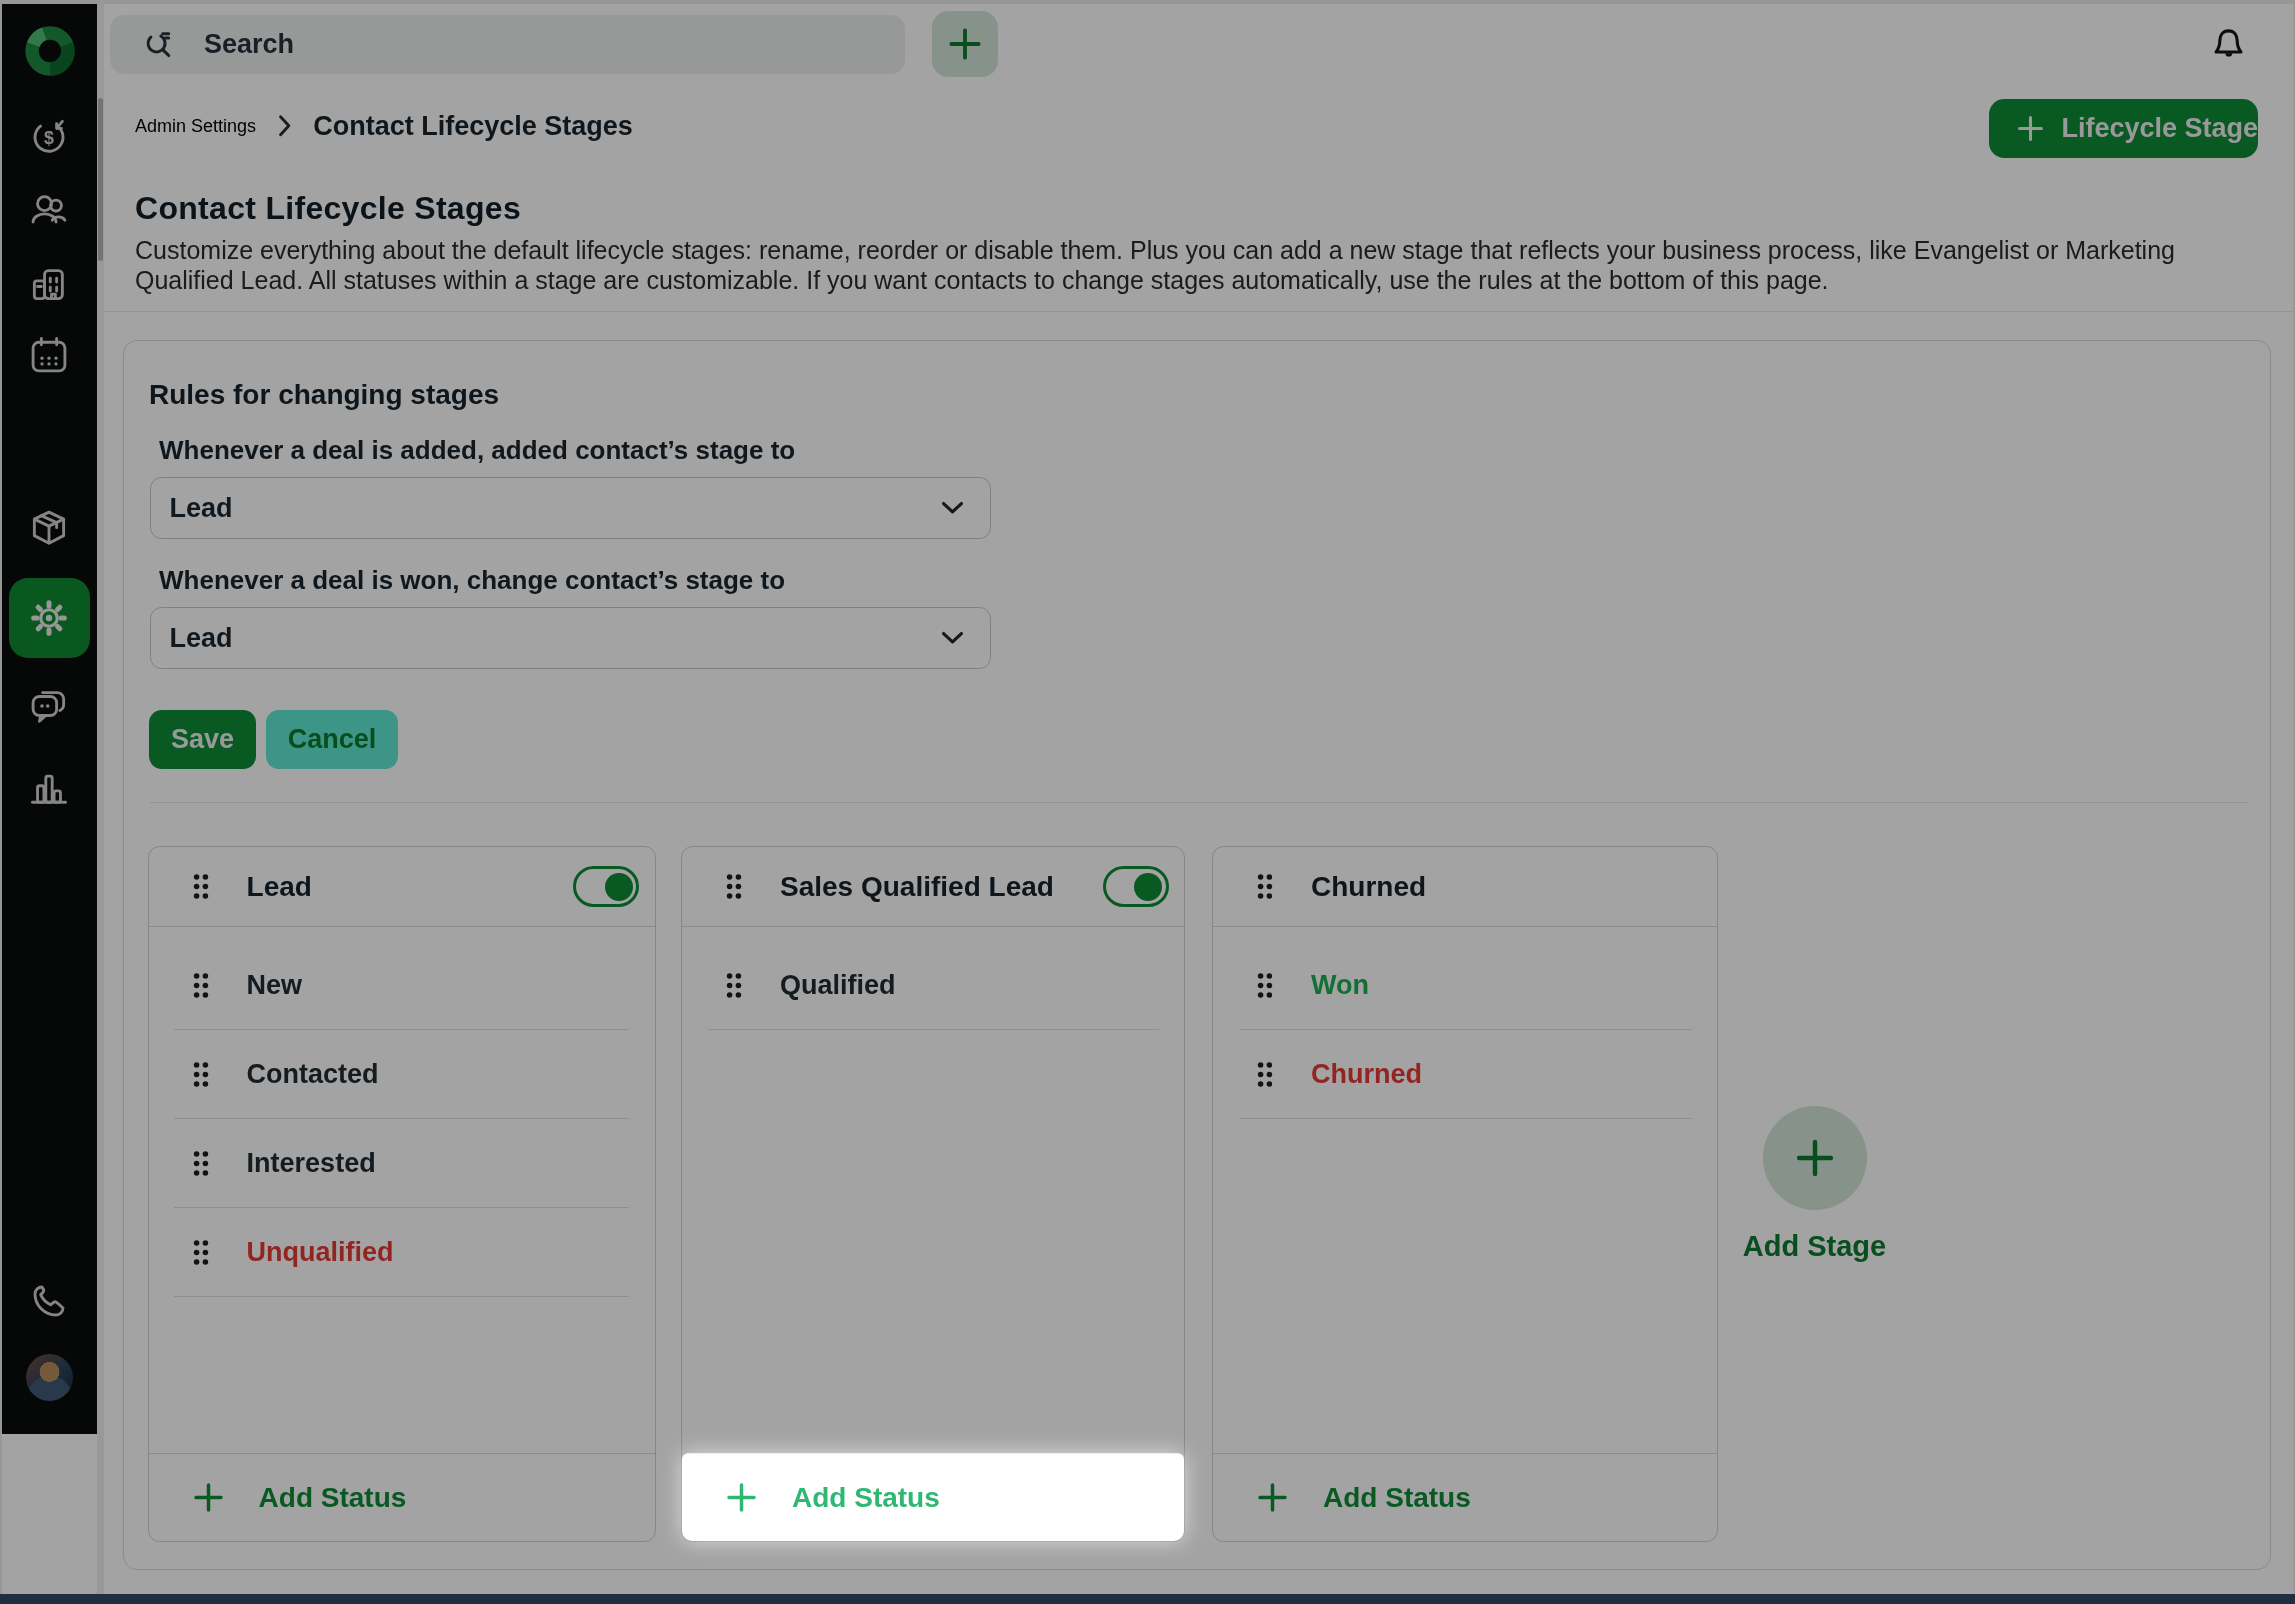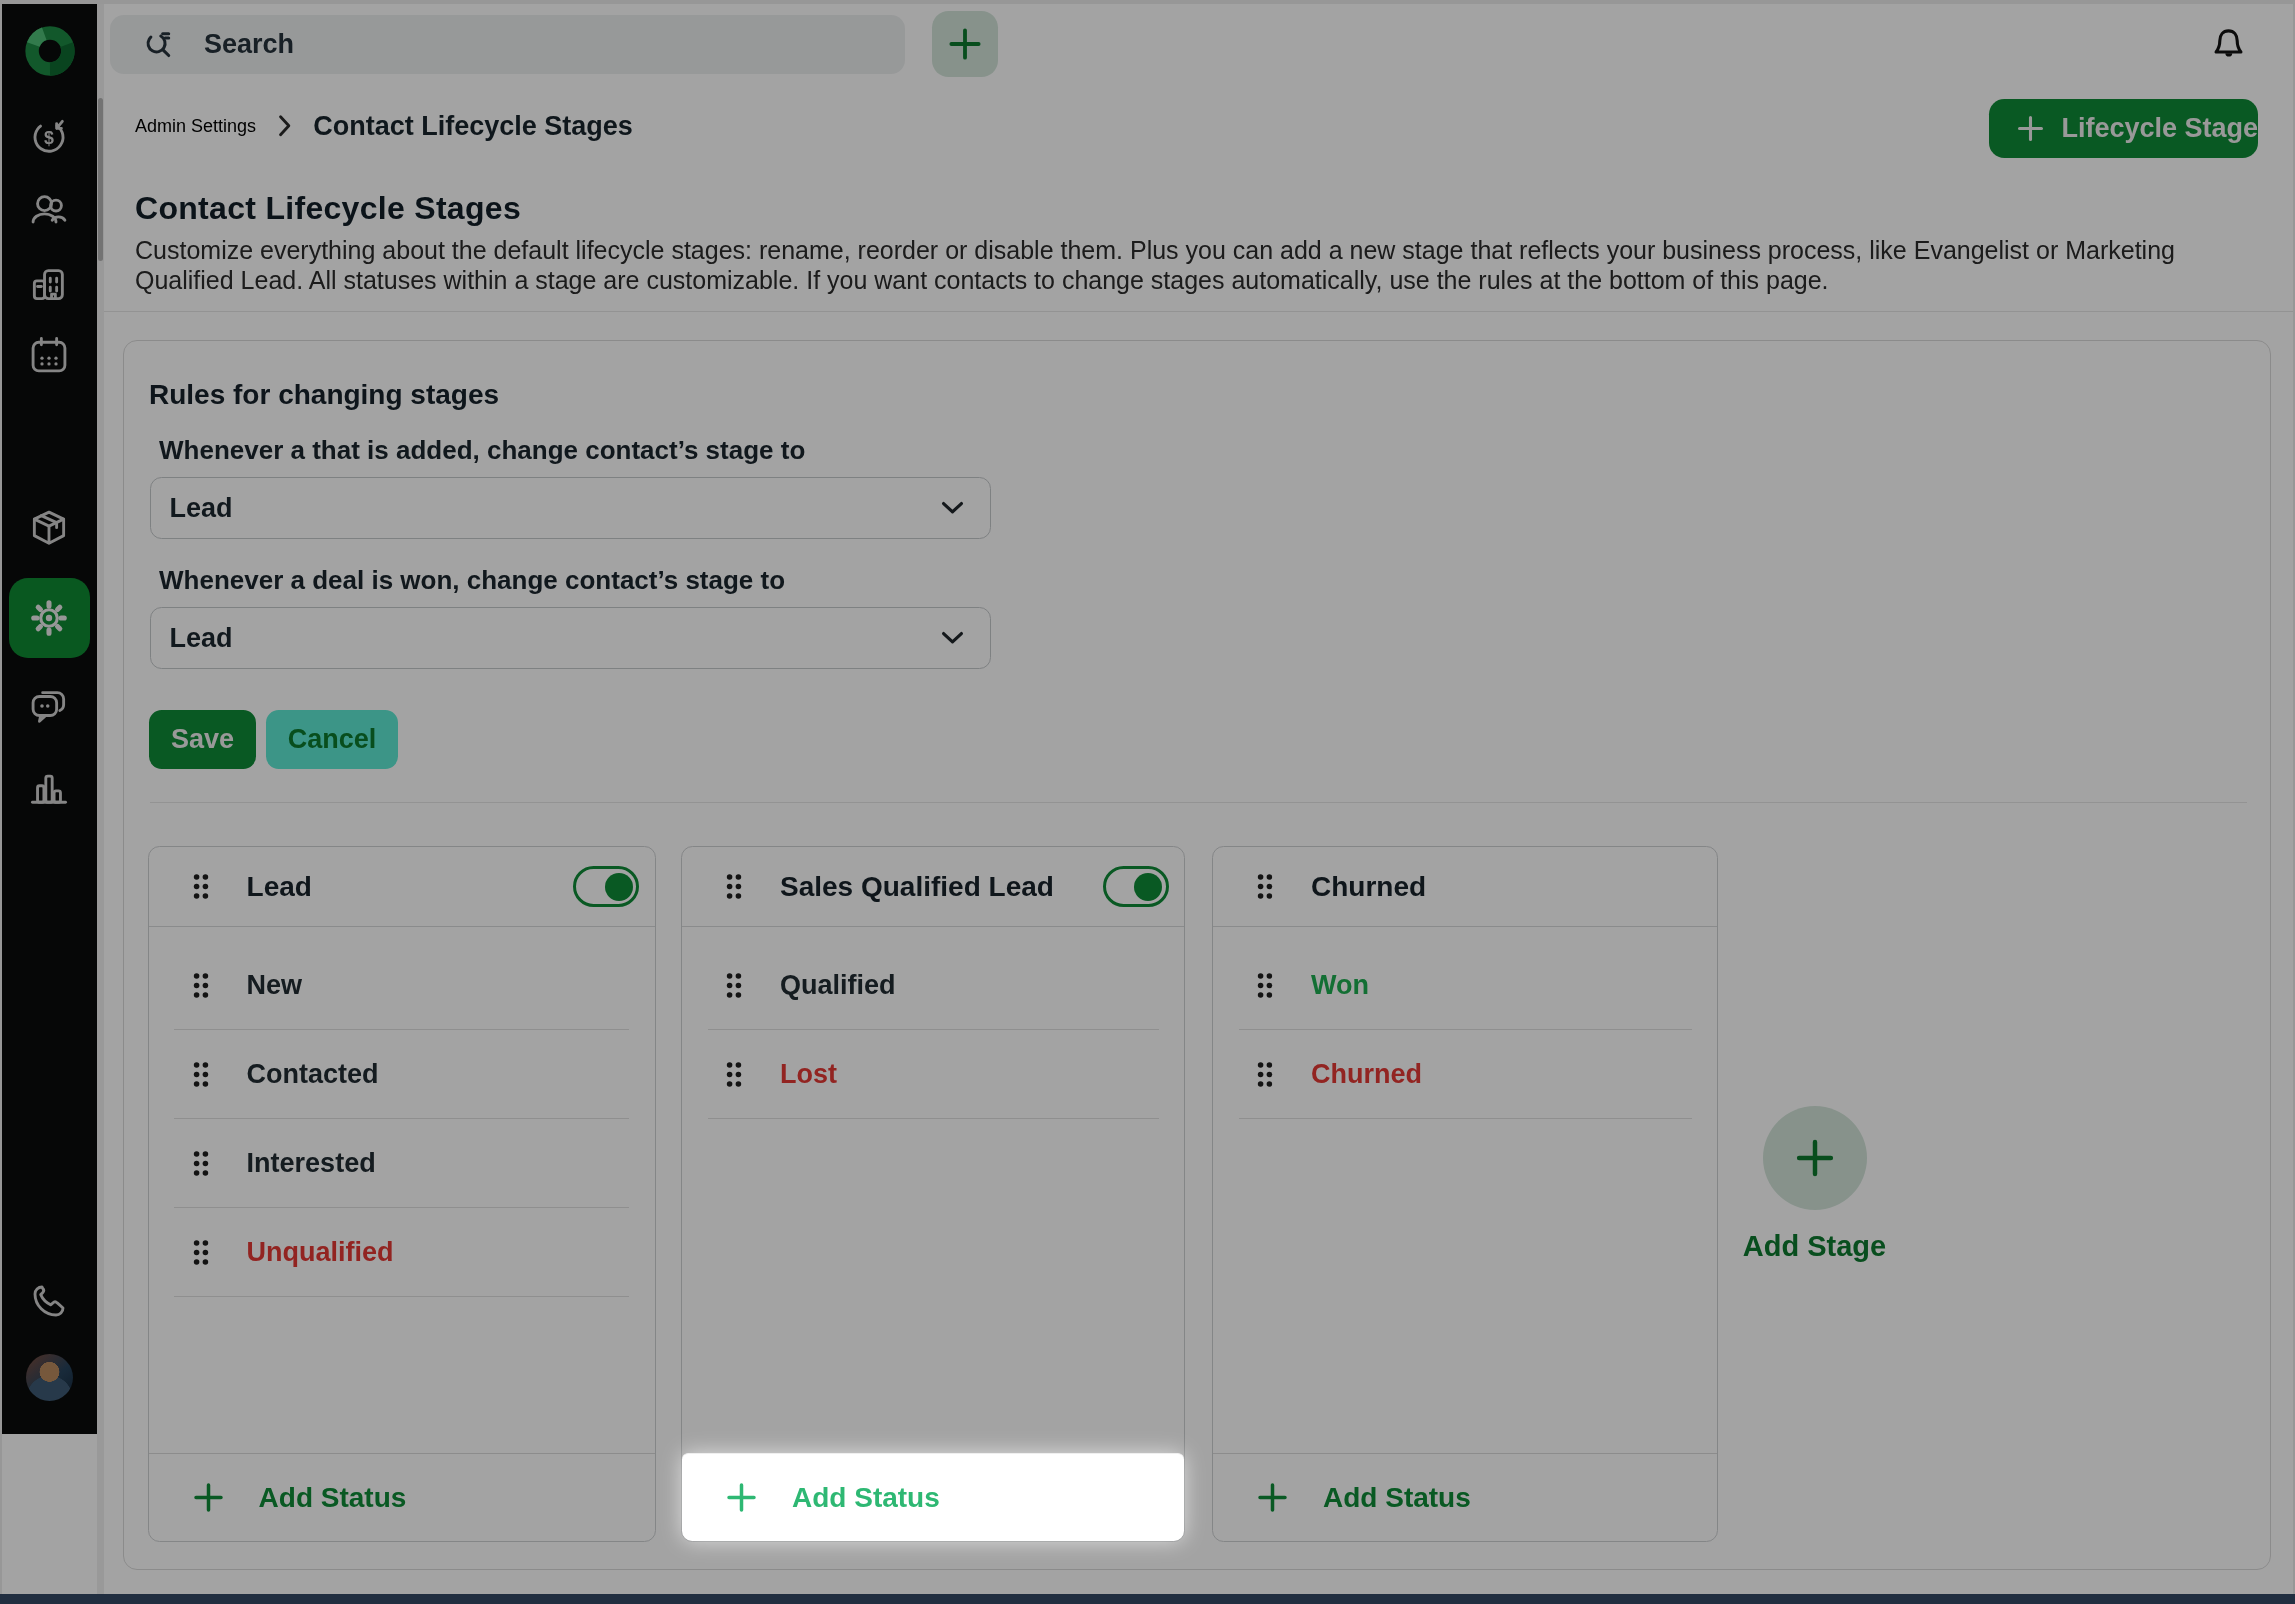--- a/index.html
+++ b/index.html
@@ -244,21 +244,21 @@
       </svg>
     <span>Lifecycle Stage</span>
   </button>
 
   <h1 class="page-title">Contact Lifecycle Stages</h1>
   <p class="page-desc">Customize everything about the default lifecycle stages: rename, reorder or disable them. Plus you can add a new stage that reflects your business process, like Evangelist or Marketing Qualified Lead. All statuses within a stage are customizable. If you want contacts to change stages automatically, use the rules at the bottom of this page.</p>
 
   <div class="main-card">
     <h2 class="rules-heading">Rules for changing stages</h2>
 
-    <div class="rule-label-1">Whenever a that is added, change contact’s stage to</div>
+    <div class="rule-label-1">Whenever a deal is added, added contact’s stage to</div>
     <div class="select select-1">
       <span class="select-value">Lead</span>
       <svg viewBox="0 0 36 22" fill="none" stroke="currentColor" stroke-width="5" stroke-linecap="round" stroke-linejoin="round">
           <path d="M4 4 L18 17 L32 4"></path>
         </svg>
     </div>
 
     <div class="rule-label-2">Whenever a deal is won, change contact’s stage to</div>
     <div class="select select-2">
       <span class="select-value">Lead</span>
@@ -326,26 +326,20 @@
             <div class="toggle-knob"></div>
           </div>
       </div>
       <ul class="statuses">
         <li class="status-row">
           <svg class="handle" viewBox="0 0 28 46">
               <use href="#i-handle"></use>
             </svg>
           <span class="status-label default">Qualified</span>
         </li>
-        <li class="status-row">
-          <svg class="handle" viewBox="0 0 28 46">
-              <use href="#i-handle"></use>
-            </svg>
-          <span class="status-label negative">Lost</span>
-        </li>
       </ul>
       <div class="stage-footer spotlight">
         <svg viewBox="0 0 66 66" stroke="currentColor">
             <use href="#i-plus"></use>
           </svg>
         <span>Add Status</span>
       </div>
     </div>
 
     <div class="stage-card stage-3">

